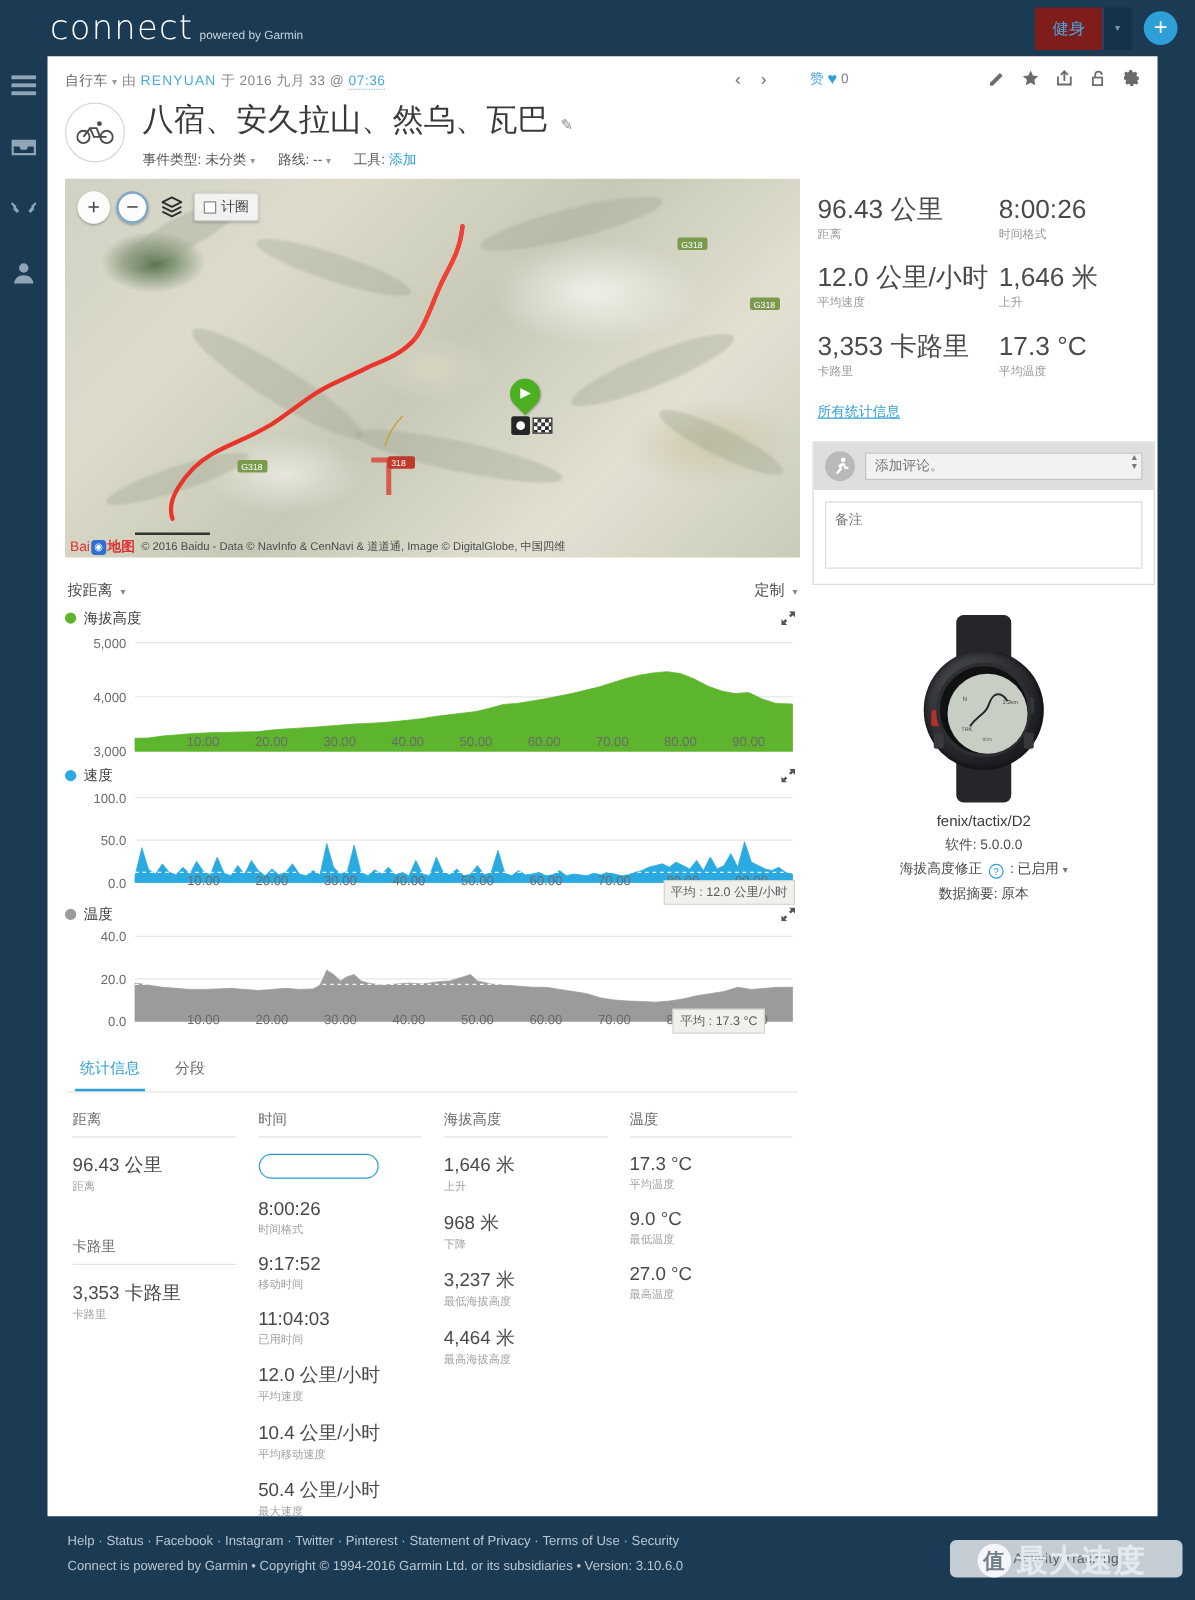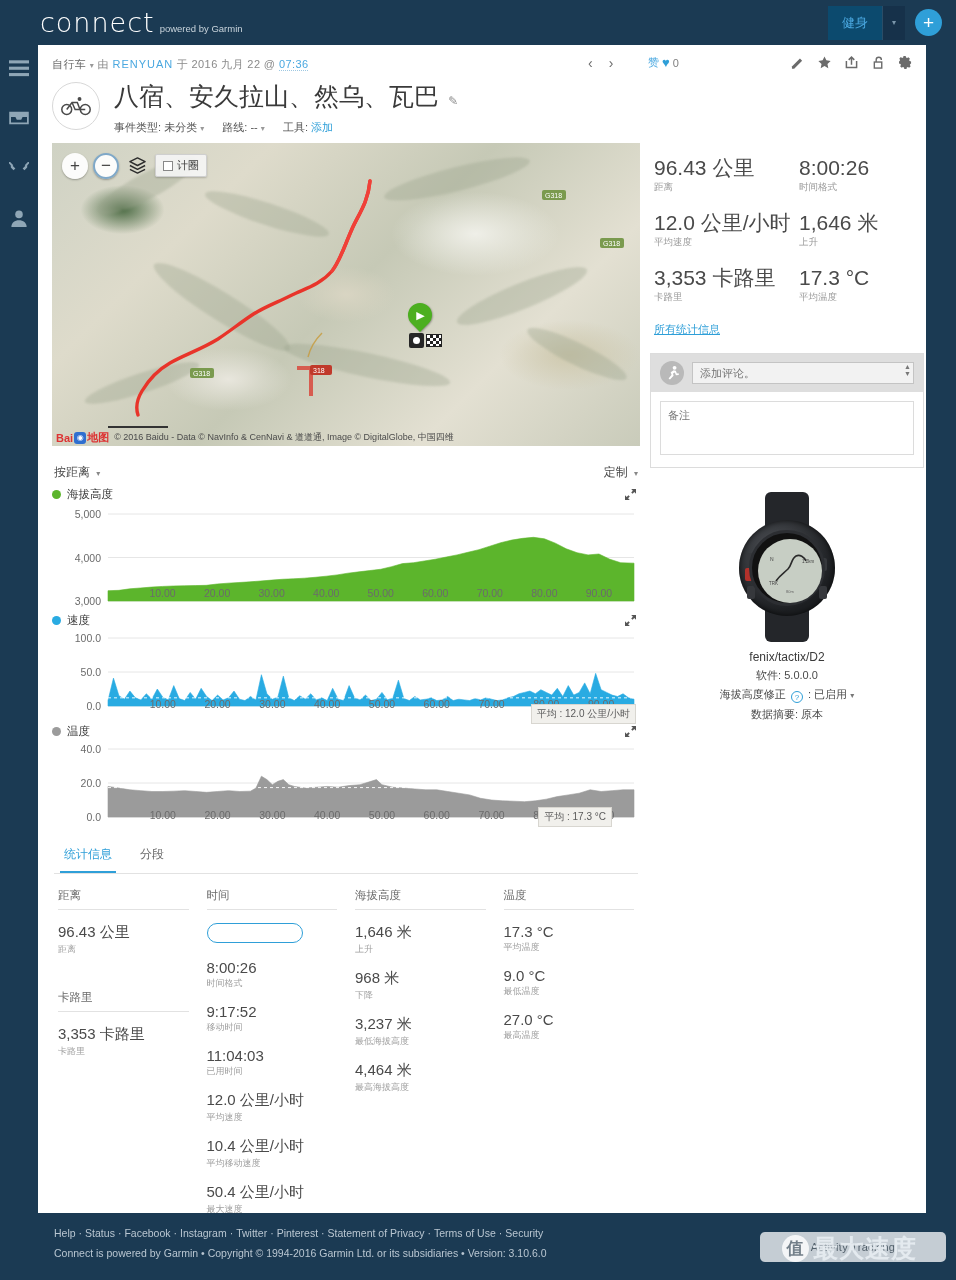--- a/index.html
+++ b/index.html
@@ -23,21 +23,21 @@
     color: #fff; font-size: 27px; letter-spacing: 1px;
     font-family: "DejaVu Sans", sans-serif; font-weight: 300;
     line-height: 1;
   }
   #logo-sub { color: #c9d4dc; font-size: 9.5px; margin-left: 5px; margin-bottom: 2px; }
   #topbar-right {
     position: absolute; right: 14px; top: 0; height: 45px;
     display: flex; align-items: center; gap: 0;
   }
   #fitness-tab {
-    background: #0c4a6e; color: #4aa8e0; font-size: 13px;
+    background: #7f1d1d; color: #4aa8e0; font-size: 13px;
     padding: 9px 14px; height: 34px; display: flex; align-items: center;
   }
   #tab-caret-wrap {
     background: #16314a; height: 34px; display: flex; align-items: center;
     padding: 0 9px; border-left: 1px solid #2a4d68;
   }
   #tab-caret { color: #7a96ab; font-size: 8px; }
   #plus-btn {
     width: 27px; height: 27px; border-radius: 50%; background: #2f9fd8;
     margin-left: 10px; display: flex; align-items: center; justify-content: center;
@@ -162,21 +162,21 @@
       linear-gradient(45deg, #222 25%, transparent 25%, transparent 75%, #222 75%),
       linear-gradient(45deg, #222 25%, transparent 25%, transparent 75%, #222 75%);
     background-size: 6px 6px; background-position: 0 0, 3px 3px;
   }
   #map-attrib {
     position: absolute; left: 0; bottom: 0; width: 100%; height: 16px;
     display: flex; align-items: center; gap: 5px; padding-left: 4px;
     font-size: 9px; color: #4b4b4b; z-index: 5;
   }
   #baidu-logo { display: flex; align-items: center; gap: 1px; }
-  .bd-b { color: #d33; font-weight: bold; font-size: 11px; }
+  .bd-b { color: #d33; font-weight: normal; font-size: 11px; }
   .bd-paw { width: 12px; height: 12px; border-radius: 3px; background: #2f6fd0; color: #fff;
             font-size: 8px; display:flex; align-items:center; justify-content:center; }
   .bd-t { color: #d33; font-weight: bold; font-size: 11px; }
   #scalebar { position: absolute; left: 56px; bottom: 18px; width: 60px; height: 2px; background: #333; z-index: 5; }
 
   
   #summary { padding: 14px 0 0 14px; }
   .sum-grid { display: grid; grid-template-columns: 145px 125px; row-gap: 18px; }
   .sum-val { font-size: 21px; color: #4a4a4a; font-weight: 400; line-height: 1.05; }
   .sum-lbl { font-size: 9.5px; color: #9a9a9a; margin-top: 2px; }
@@ -352,21 +352,21 @@
 
 <div id="page">
 
   <div id="act-header">
     <div id="meta-row">
       <span class="sport">自行车</span>
       <span class="caret">▾</span>
       <span>由</span>
       <span class="user">RENYUAN</span>
       <span>于</span>
-      <span>2016 九月 22 @</span>
+      <span>2016 九月 33 @</span>
       <span class="time">07:36</span>
     </div>
 
     <div id="nav-arrows">
       <span>‹</span>
       <span>›</span>
     </div>
 
     <div id="like-wrap">
       <span>赞</span>

